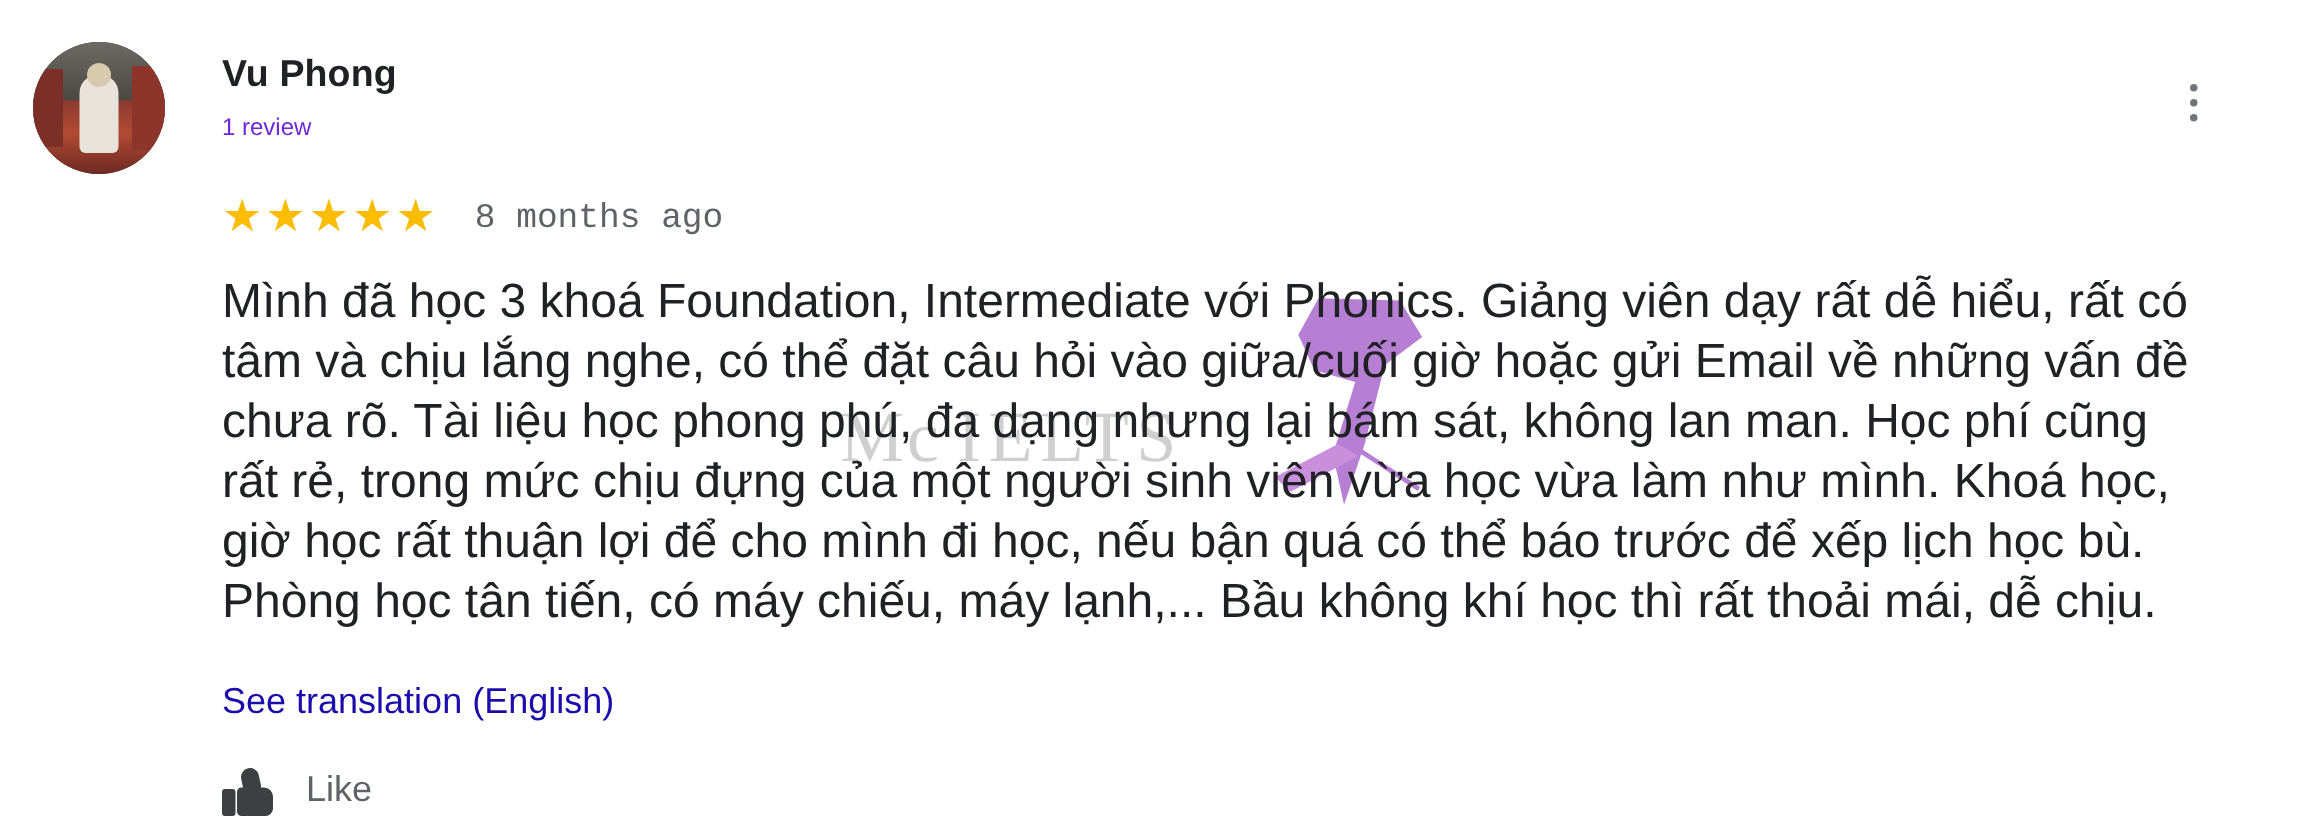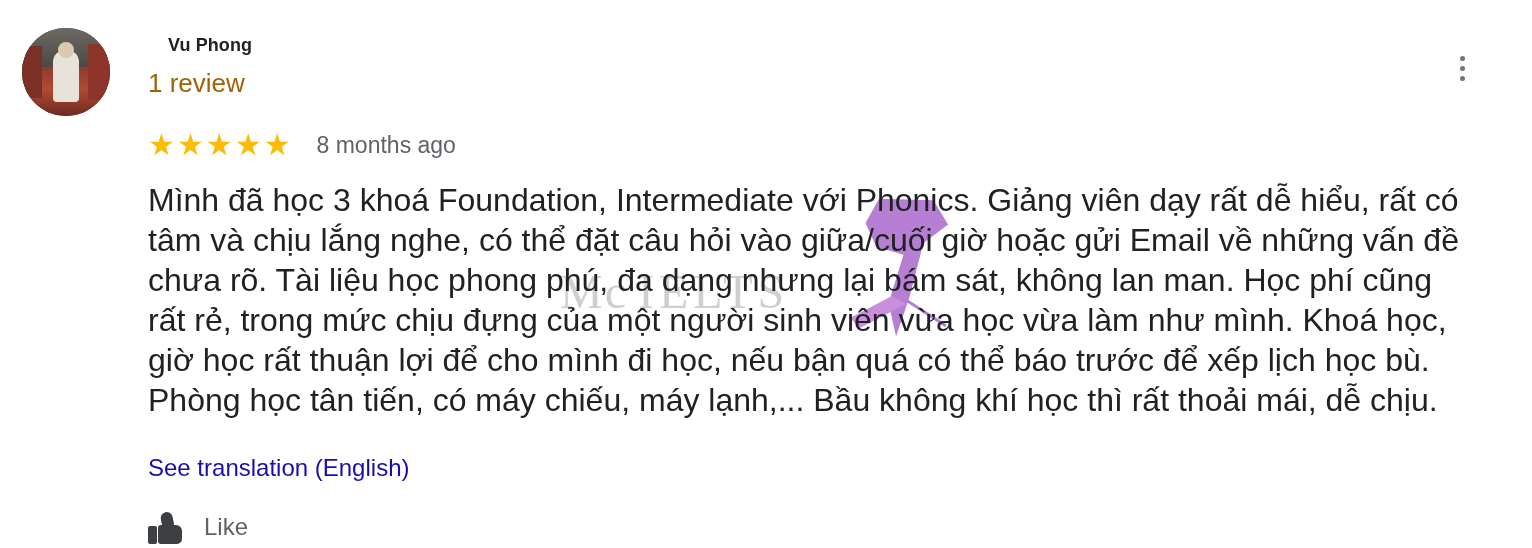--- a/index.html
+++ b/index.html
@@ -73,31 +73,30 @@
     position: absolute;
     right: 0; top: 16px; width: 22px; height: 56px;
     background: #8d352a;
   }
 
   .header-text {
     margin-left: 38px;
     padding-top: 8px;
   }
   .reviewer-name {
-    font-size: 18px;
+    font-size: 25px;
     font-weight: bold;
     color: #202124;
     line-height: 1.1;
     letter-spacing: .1px;
-    margin-left: 20px;
   }
   .review-count {
     margin-top: 13px;
-    font-size: 26px;
-    color: #a16207;
+    font-size: 16px;
+    color: #6d28d9;
     line-height: 1.1;
   }
 
   .more-button {
     position: absolute;
     right: 20px;
     top: 18px;
     width: 40px;
     height: 44px;
     display: flex;
@@ -128,20 +127,21 @@
     font-size: 30px;
     line-height: 1;
     color: #fbbc04;
     letter-spacing: 0;
   }
   .stars span { display: block; }
   .review-age {
     margin-left: 26px;
     font-size: 23px;
     color: #5f6368;
+    font-family: Liberation Mono, monospace;
   }
 
   
   .review-body {
     margin-left: 126px;
     margin-top: 20px;
     max-width: 1330px;
     font-size: 32px;
     line-height: 40px;
     color: #202124;

